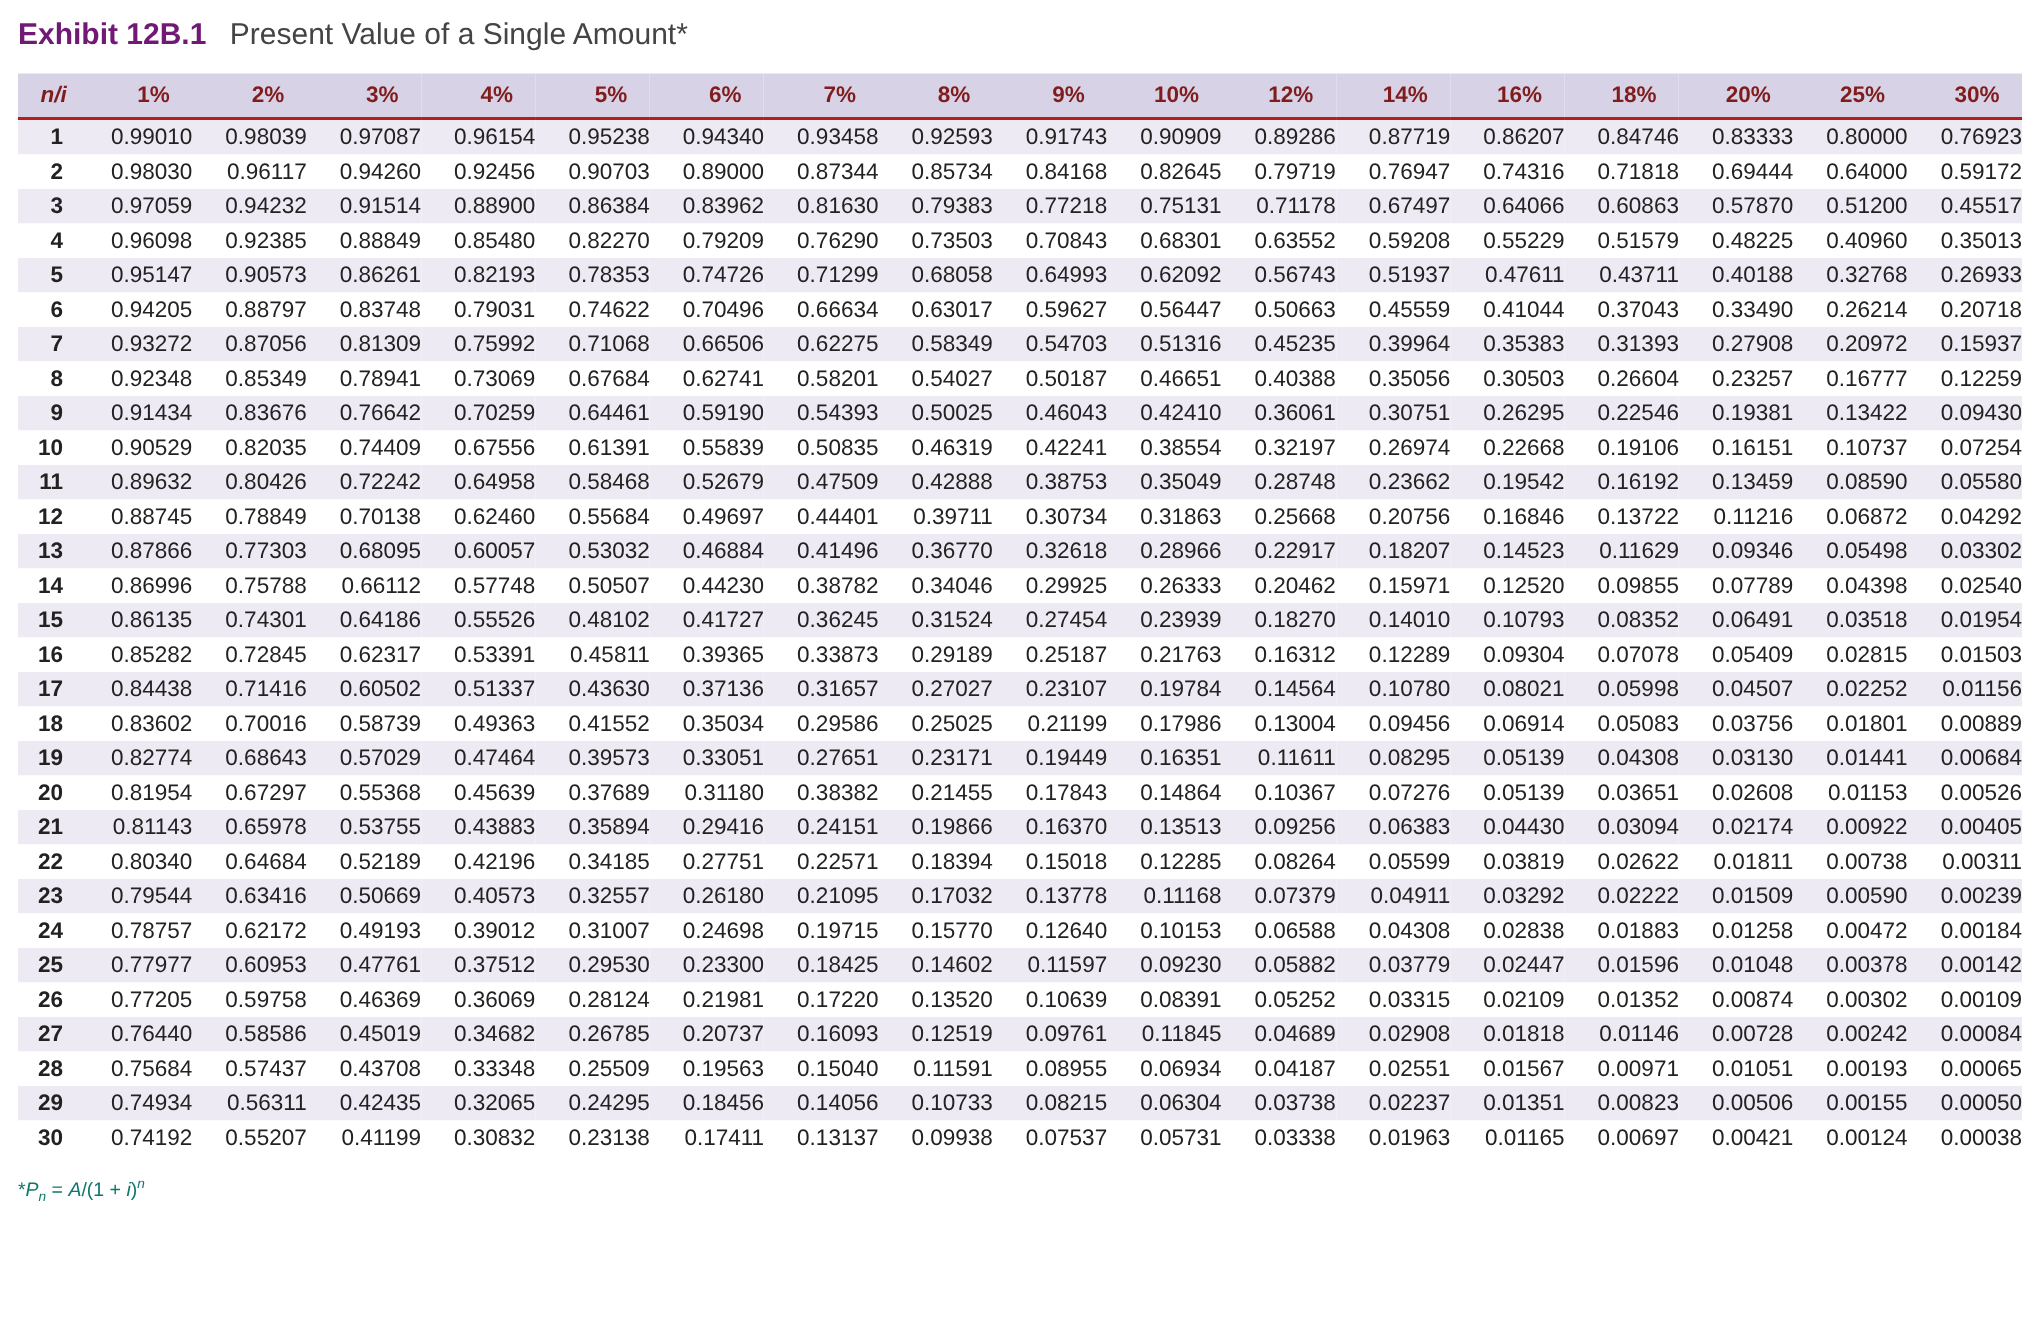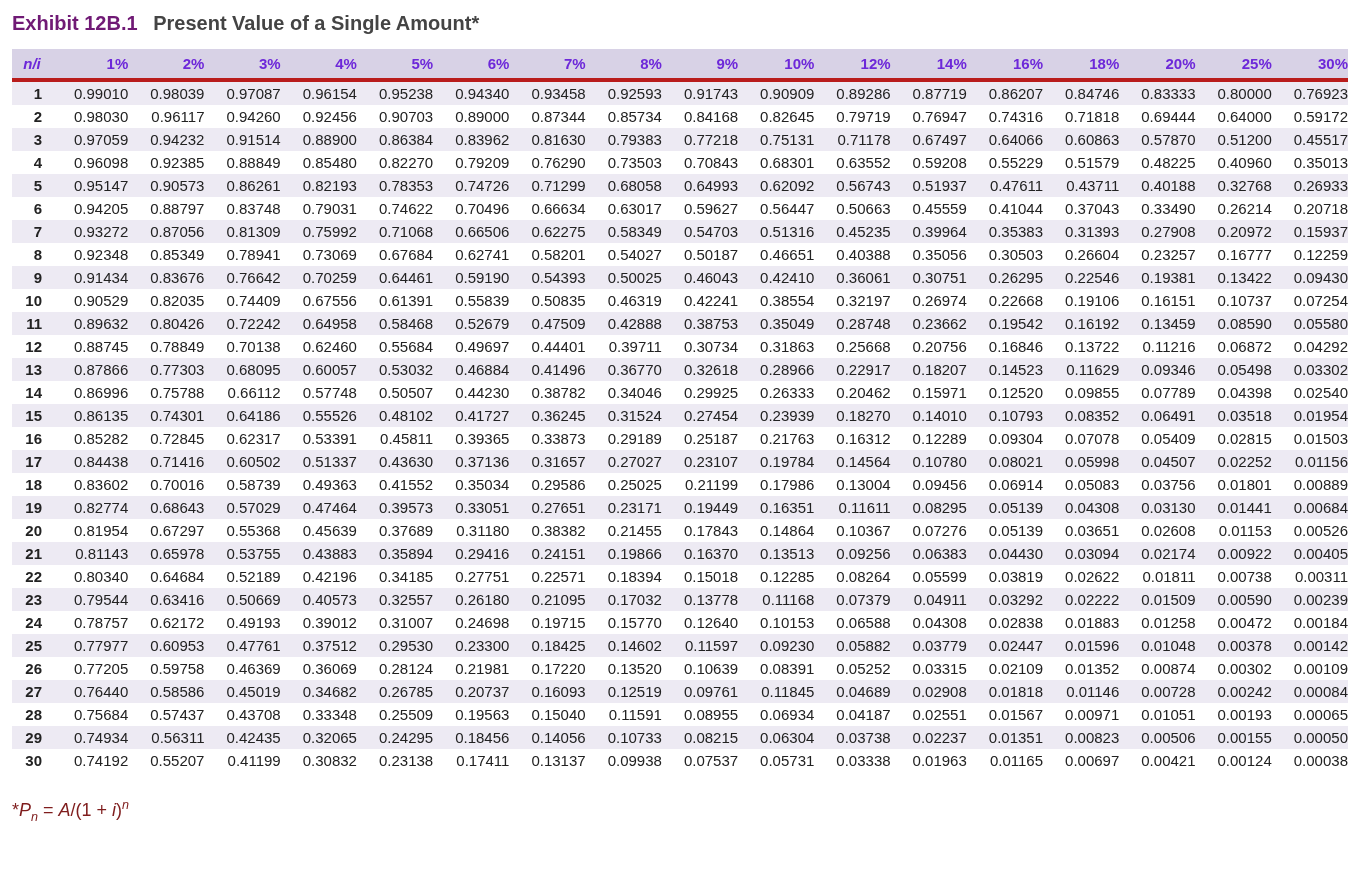--- a/index.html
+++ b/index.html
@@ -1,29 +1,29 @@
 <!DOCTYPE html>
 <html><head>
 <meta charset="utf-8">
 <style>
   html,body{margin:0;padding:0;background:#fff;font-family:Arial,Helvetica,sans-serif;color:#222;}
   .page{width:1360px;box-sizing:border-box;padding:8px 12px 20px 12px;}
   .title-line{font-size:20px;margin:4px 0 14px 0;}
   .title-line .ex{color:#701a75;font-weight:700;}
-  .title-line .sub{color:#444;font-weight:700;margin-left:10px;}
+  .title-line .sub{color:#444;font-weight:400;margin-left:10px;}
   table.pv{border-collapse:collapse;width:100%;table-layout:fixed;font-size:15px;}
-  table.pv thead th{background:#d8d2e6;font-weight:700;color:#6d28d9;border-bottom:4px solid #b91c1c;padding:6px 0;text-align:right;font-style:normal;}
+  table.pv thead th{background:#d8d2e6;font-weight:700;color:#7f1d1d;border-bottom:2px solid #b91c1c;padding:6px 15px;text-align:right;font-style:normal;}
   table.pv thead th.rowhead{text-align:center;font-style:italic;}
   table.pv tbody td{padding:3px 0;text-align:right;font-variant-numeric:tabular-nums;}
   table.pv tbody td.rn{font-weight:700;text-align:right;padding-right:10px;}
   table.pv tbody tr:nth-child(odd){background:#edeaf3;}
   table.pv tbody tr:nth-child(even){background:#fff;}
   table.pv col.cn{width:40px;}
   table.pv col.cv{width:calc((100% - 40px)/17);}
-  .footnote{margin-top:26px;font-size:18px;color:#7f1d1d;}
+  .footnote{margin-top:14px;font-size:13px;color:#0f766e;}
   .footnote .i{font-style:italic;}
   .footnote sub{font-size:0.7em;}
   .footnote sup{font-size:0.7em;}
 </style>
 </head>
 <body>
 <div class="page">
 
 <div class="title-line">
   <span class="ex">Exhibit 12B.1</span>

